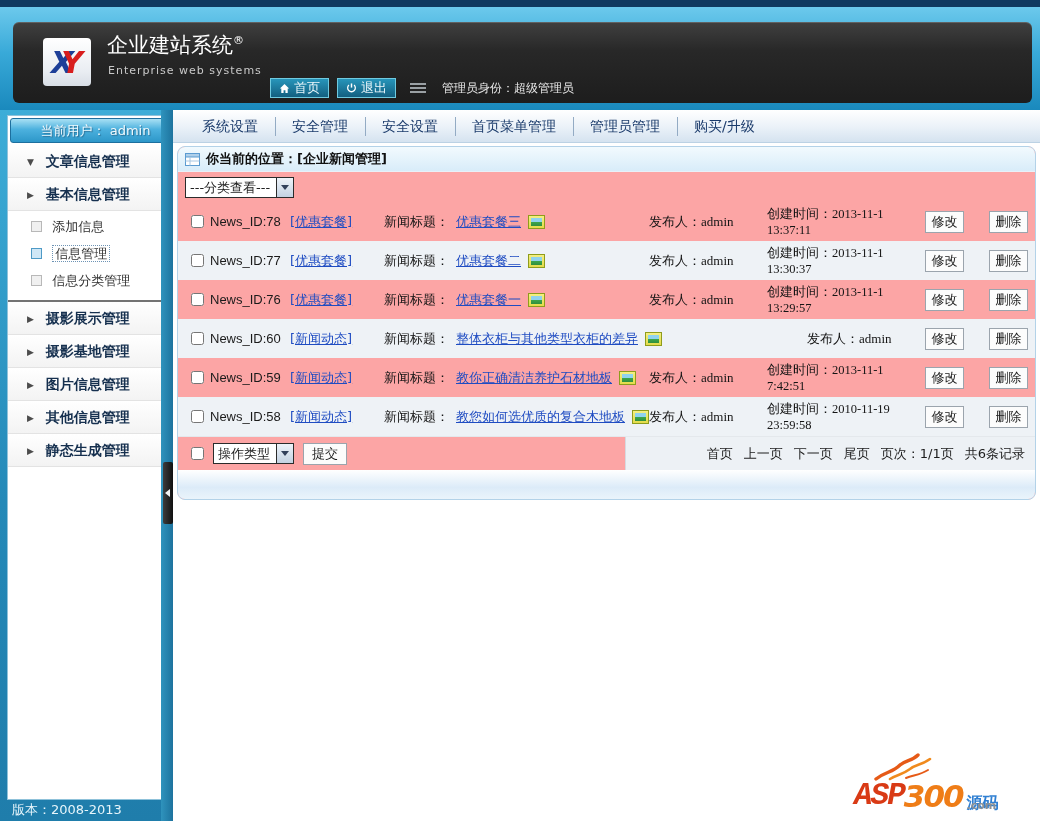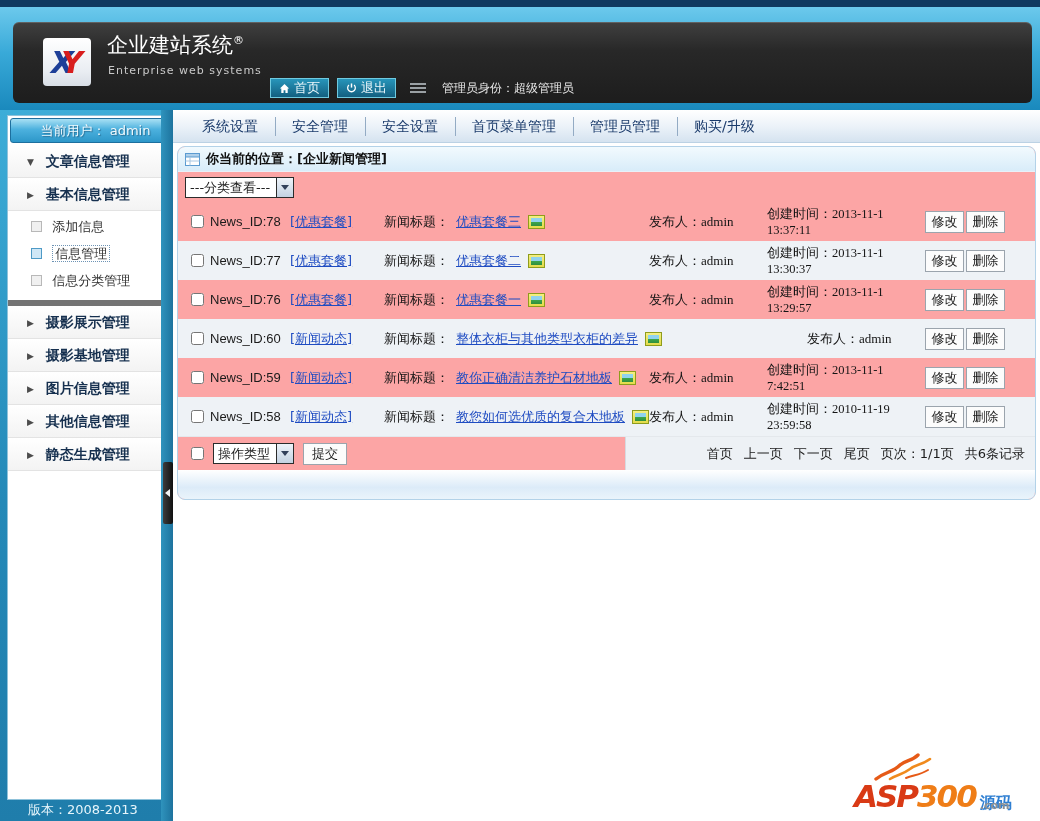--- a/index.html
+++ b/index.html
@@ -69,30 +69,30 @@
     border-radius:4px; color:#fff; font-size:13px; font-weight:bold; cursor:pointer;
     box-shadow:inset 0 1px 0 rgba(255,255,255,.25); white-space:nowrap;
   }
   .side-menu { list-style:none; }
   .side-item {
     height:33px; line-height:33px; padding-left:19px; white-space:nowrap; overflow:hidden;
     border-bottom:1px solid #e3e3e3; background:linear-gradient(180deg,#ffffff 0%,#f3f3f3 100%);
     color:#16304f; font-weight:bold; font-size:14px; cursor:pointer;
   }
   .side-item .arrow { font-size:9px; color:#4c4c4c; margin-right:7px; vertical-align:1px; }
-  .side-sub { list-style:none; background:#fff; padding:2px 0 6px 0; border-bottom:6px solid #737373; }
+  .side-sub { list-style:none; background:#fff; padding:2px 0 6px 0; border-bottom:2px solid #737373; }
   .side-sub li { height:27px; line-height:27px; padding-left:23px; font-size:13px; color:#333; cursor:pointer; white-space:nowrap; overflow:hidden; }
   .sq {
     display:inline-block; width:11px; height:11px; margin-right:6px; vertical-align:-1px;
     border:1px solid #b8b8b8; background:#f0f0f0;
   }
   .sq.sel { border-color:#4e9ac6; background:#cfe7f6; }
   .sub-sel-wrap { border:1px dotted #6e94b5; padding:0 2px; }
   .side-version {
-    position:absolute; bottom:2px; left:0; width:190px; padding-left:28px;
+    position:absolute; bottom:2px; left:0; width:190px; padding-left:12px;
     color:#e6f5fb; font-size:13px; white-space:nowrap;
   }
   .collapse-handle {
     position:absolute; left:2px; top:352px; width:10px; height:62px;
     background:linear-gradient(90deg,#3d3d3d 0%,#101010 100%); border-radius:2px;
     display:flex; align-items:center; justify-content:center; cursor:pointer;
   }
   .collapse-handle i {
     width:0; height:0; border-top:4px solid transparent; border-bottom:4px solid transparent;
     border-right:5px solid #f2f2f2; margin-right:2px;
@@ -142,21 +142,21 @@
     display:inline-block; width:17px; height:14px; padding:2px;
     border:1px solid #8f9c1c; background:linear-gradient(180deg,#f4ef82 0%,#e3dc4a 100%); flex:0 0 auto;
   }
   .pic-icon .pic-inner { display:block; width:100%; height:100%;
     background:linear-gradient(180deg,#8fd2ee 0%,#8fd2ee 45%,#3fa84c 45%,#2f8f3e 100%); }
   .c-author { width:118px; white-space:nowrap; color:#141414; }
   .c-author .val { font-family:"Liberation Serif","DejaVu Serif",serif; }
   .c-time { width:158px; font-size:12.5px; line-height:16px; color:#141414; white-space:nowrap; }
   .c-time .lbl { font-size:13px; }
   .c-time .val { font-family:"Liberation Serif","DejaVu Serif",serif; }
-  .c-actions { width:110px; display:flex; gap:2px; }
+  .c-actions { width:110px; display:flex; gap:25px; }
   .act-btn {
     width:39px; height:22px; background:#fcfcfc; border:1px solid #9ba4ad;
     font-size:13px; color:#1a1a1a; cursor:pointer; font-family:inherit; line-height:19px;
   }
 
   .batch-row { display:flex; align-items:stretch; height:34px; border-top:1px solid #e4e8ec; }
   .batch-left { flex:1; display:flex; align-items:center; gap:9px; padding-left:13px; }
   .submit-btn {
     height:22px; padding:0 8px; background:#fcfcfc; border:1px solid #9ba4ad;
     font-size:13px; color:#1a1a1a; cursor:pointer; font-family:inherit;
@@ -167,21 +167,21 @@
     font-size:13px; color:#1c1c1c; white-space:nowrap;
   }
   .pager span { cursor:default; }
   .pager .pg-link { cursor:pointer; }
   .panel-foot { height:29px; background:linear-gradient(180deg,#ffffff 0%,#dcebf8 60%,#eaf4fb 100%); }
 
   
   .asp-logo { position:absolute; right:8px; bottom:6px; width:178px; height:60px; }
   .asp-flame { position:absolute; left:18px; top:-2px; }
   .asp-line { position:absolute; left:0; bottom:4px; display:flex; align-items:flex-end; white-space:nowrap; }
-  .asp-a { font-style:italic; font-weight:bold; font-size:31px; line-height:30px; letter-spacing:-2px; color:#d93a15; }
+  .asp-a { font-style:italic; font-weight:bold; font-size:31px; line-height:30px; letter-spacing:-2px; color:#d93a15;font-family:Liberation Mono, monospace; }
   .asp-3 { font-style:italic; font-weight:bold; font-size:31px; line-height:30px; letter-spacing:-2px; color:#ef7d17; }
   .asp-cn { font-weight:bold; font-size:16px; color:#2f7fd2; margin-left:4px; line-height:16px; }
   .asp-com { font-weight:bold; font-size:11px; color:#8b9094; margin-left:-32px; line-height:11px; position:relative; top:0px; }
   .asp-cncol { display:flex; flex-direction:column; align-items:flex-start; gap:1px; }
 </style>
 </head>
 <body>
 
 <div class="top-strip"></div>
 

